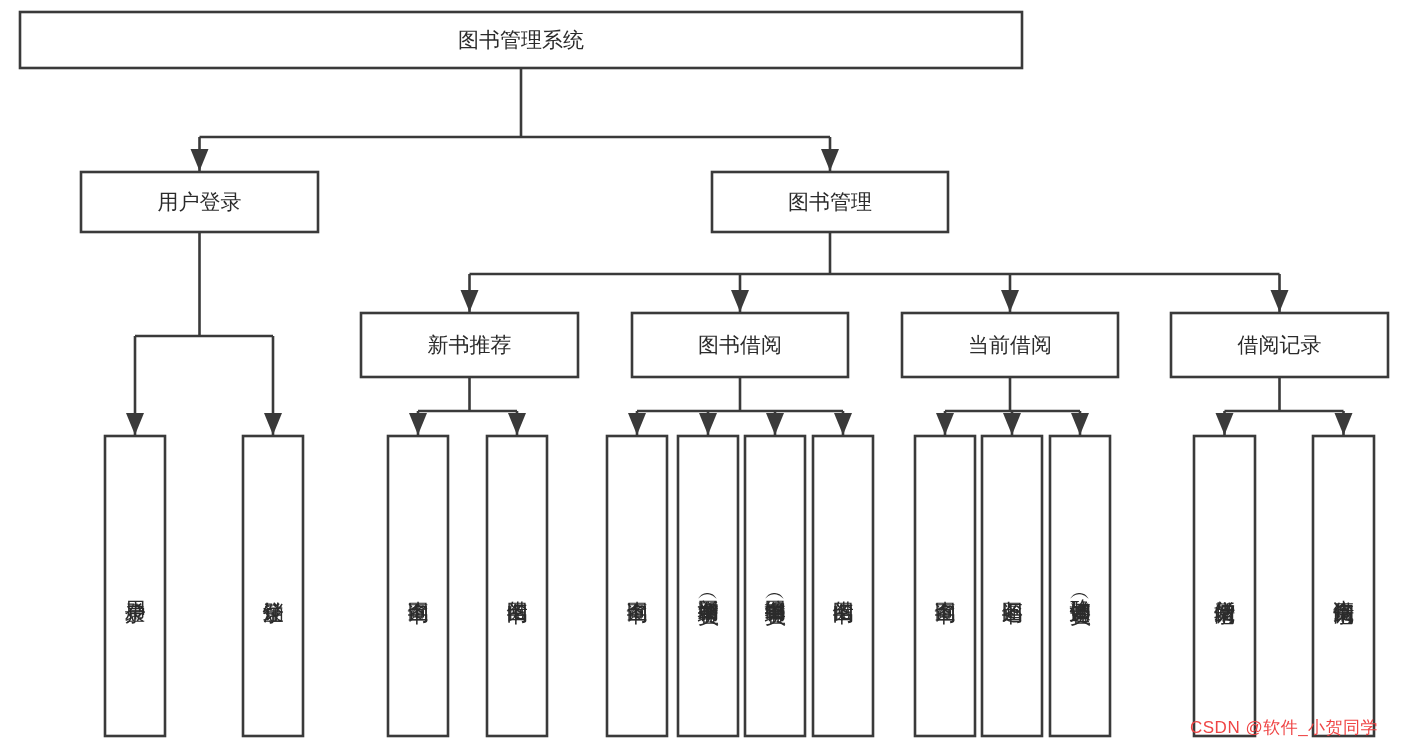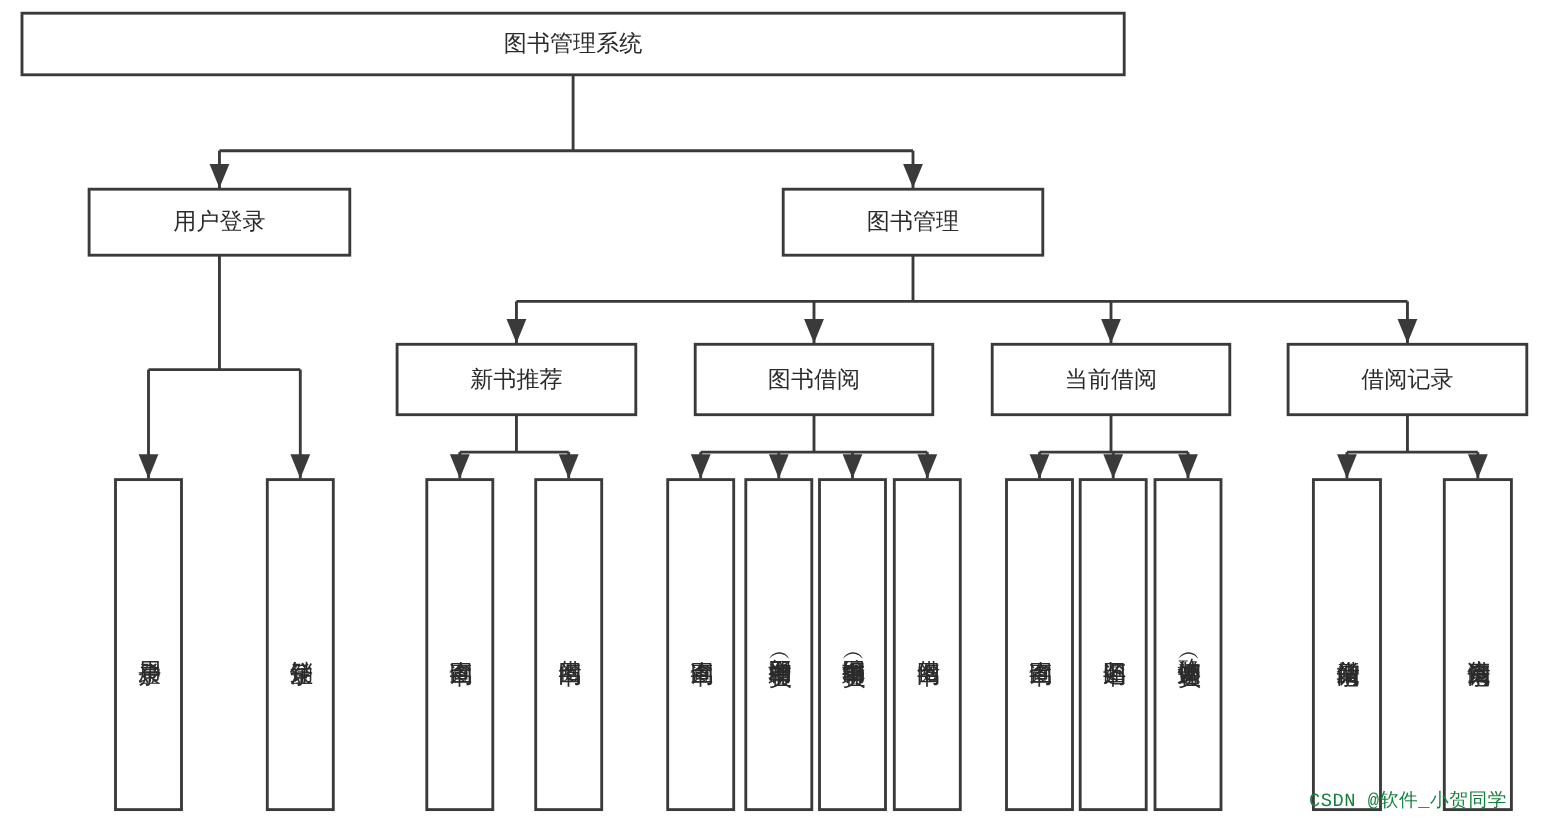--- a/index.html
+++ b/index.html
@@ -176,15 +176,15 @@
       <div class="node-label-v" style="left: 678px; top: 436px; width: 60px; height: 300px;">新增图书（管理员）</div>
       <div class="node-label-v" style="left: 745px; top: 436px; width: 60px; height: 300px;">编辑图书（管理员）</div>
       <div class="node-label-v" style="left: 813px; top: 436px; width: 60px; height: 300px;">借阅图书</div>
       <div class="node-label-v" style="left: 915px; top: 436px; width: 60px; height: 300px;">查询图书</div>
       <div class="node-label-v" style="left: 982px; top: 436px; width: 60px; height: 300px;">归还图书</div>
       <div class="node-label-v" style="left: 1050px; top: 436px; width: 60px; height: 300px;">确认归还（管理员）</div>
       <div class="node-label-v" style="left: 1194px; top: 436px; width: 61px; height: 300px;">新增借阅记录</div>
       <div class="node-label-v" style="left: 1313px; top: 436px; width: 61px; height: 300px;">查询借阅记录</div>
     </div>
 
-  <div class="watermark" style="left: 1190px; top: 716px; color: #15803d; font-family: Liberation Mono, monospace;">CSDN @软件_小贺同学</div>
+  <div class="watermark" style="left: 1190px; top: 716px; color: #ef4444;">CSDN @软件_小贺同学</div>
 
 </div>
 
 </body></html>

